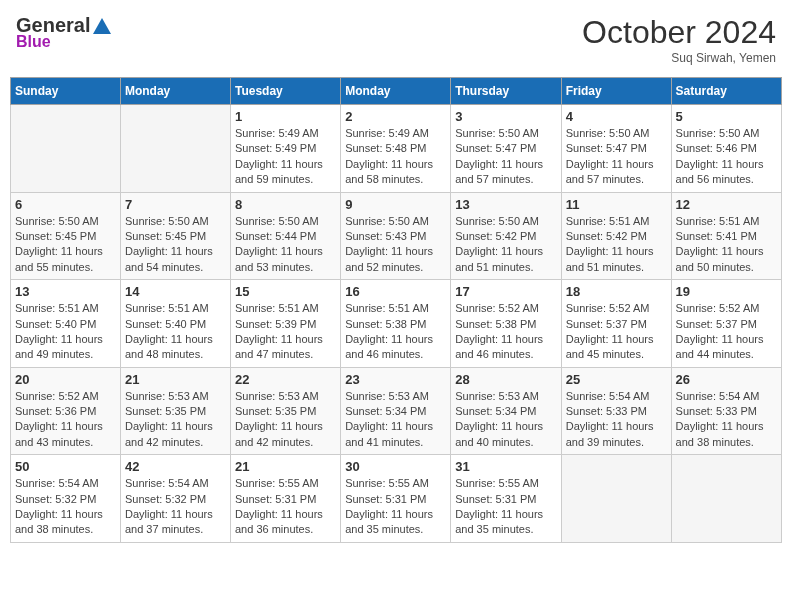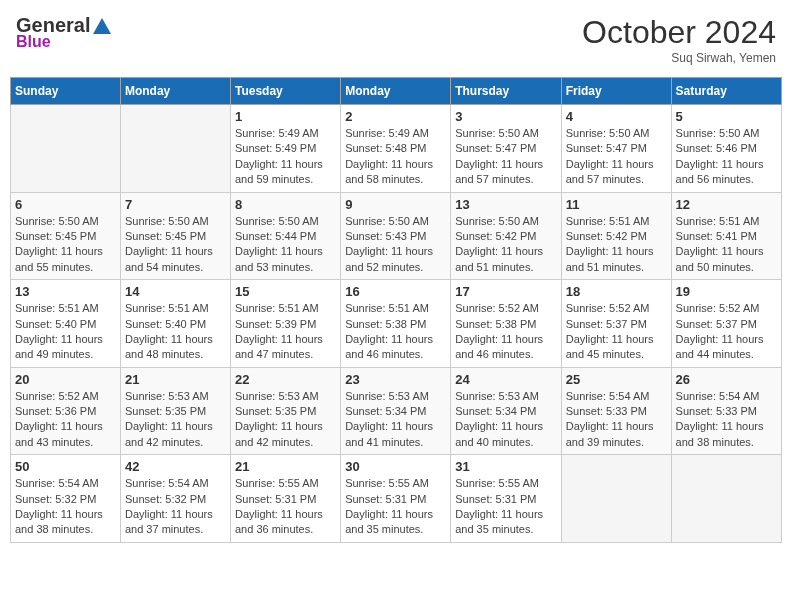--- a/index.html
+++ b/index.html
@@ -246,21 +246,21 @@
 Sunset: 5:35 PM
 Daylight: 11 hours and 42 minutes.</div>
         </td>
         <td>
           <div class="day-num">23</div>
           <div class="day-detail" style="white-space: pre-line;">Sunrise: 5:53 AM
 Sunset: 5:34 PM
 Daylight: 11 hours and 41 minutes.</div>
         </td>
         <td>
-          <div class="day-num">24</div>
+          <div class="day-num">28</div>
           <div class="day-detail" style="white-space: pre-line;">Sunrise: 5:53 AM
 Sunset: 5:34 PM
 Daylight: 11 hours and 40 minutes.</div>
         </td>
         <td>
           <div class="day-num">25</div>
           <div class="day-detail" style="white-space: pre-line;">Sunrise: 5:54 AM
 Sunset: 5:33 PM
 Daylight: 11 hours and 39 minutes.</div>
         </td>

